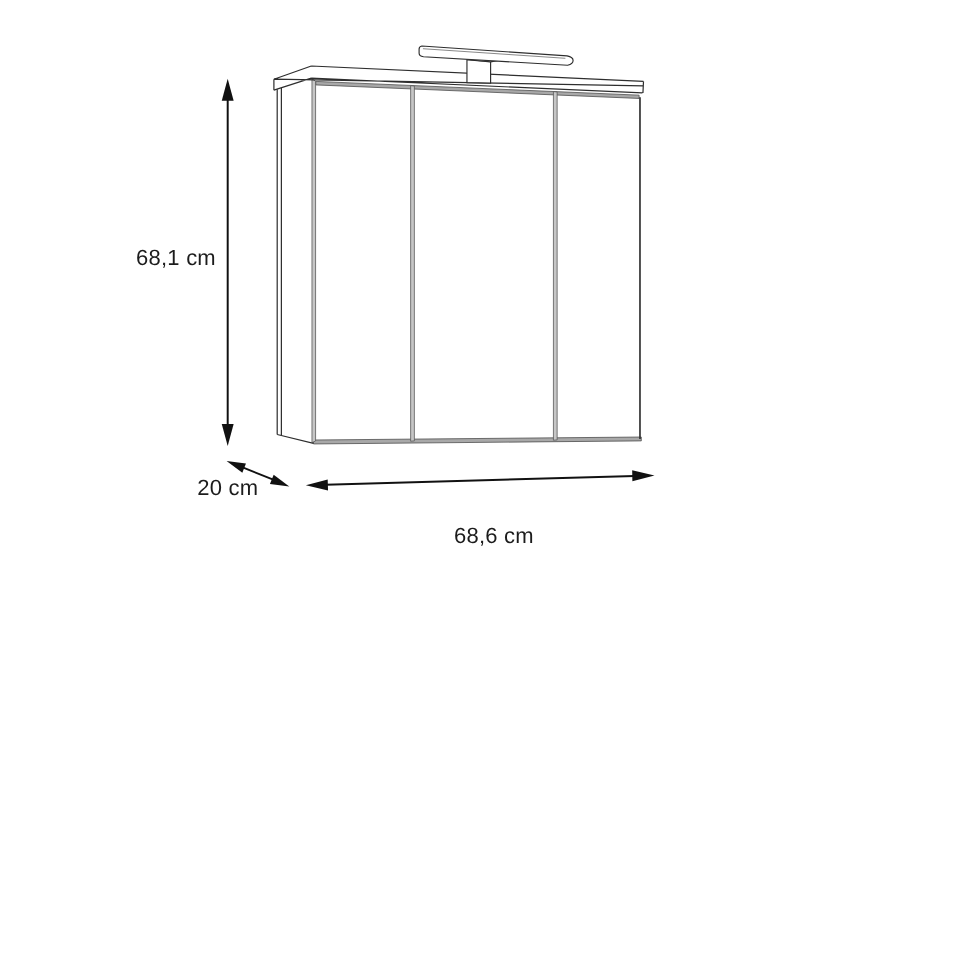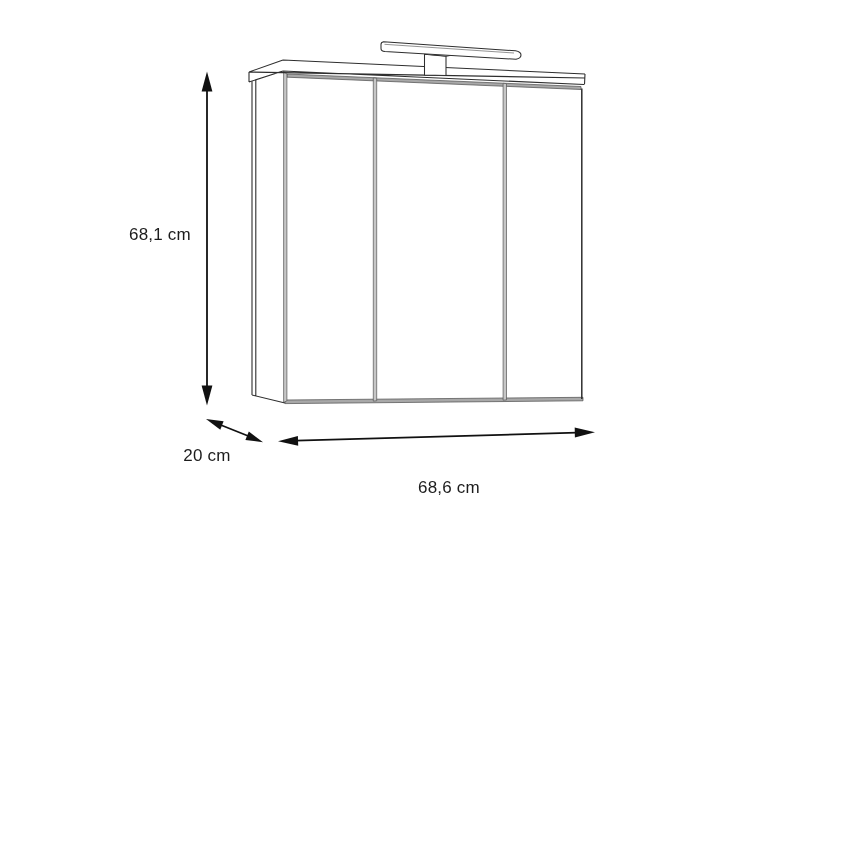--- a/index.html
+++ b/index.html
@@ -1,20 +1,20 @@
 <!DOCTYPE html>
 <html><head>
 <meta charset="utf-8">
 <style>
   html,body{margin:0;padding:0;background:#ffffff;}
   .canvas{position:relative;width:868px;height:868px;background:#ffffff;overflow:hidden;
           font-family:"Liberation Sans",sans-serif;}
   .canvas svg{position:absolute;left:0;top:0;}
   .dim-label{position:absolute;transform:translateX(-50%);white-space:nowrap;
-             font-size:17px;line-height:16px;color:#1c1c1c;letter-spacing:0.2px;}
+             font-size:20px;line-height:16px;color:#1c1c1c;letter-spacing:0.2px;}
   .ln{fill:none;stroke-width:1.1;stroke-linecap:butt;}
   .ln-thick{fill:none;stroke-width:1.5;}
   .face{stroke:none;}
   .strip{stroke:#4a4a4a;stroke-width:0.7;}
   .gap{stroke:#555555;stroke-width:0.7;}
   .lamp-part{stroke-width:1.05;}
   .arrow-shaft{stroke-width:1.8;fill:none;}
 </style>
 </head>
 <body>
@@ -68,15 +68,15 @@
       </g>
       <g>
         <path class="arrow-shaft" d="M296,440.7 L577,432.7" stroke="#111111"></path>
         <polygon points="278,441.2 298.2,445.8 297.9,435.9"></polygon>
         <polygon points="595,432.2 574.9,437.4 574.7,427.5"></polygon>
       </g>
     </g>
   </svg>
 
   <div class="dim-label" style="left:160px;top:227px;">68,1 cm</div>
-  <div class="dim-label" style="left:207px;top:448px;text-align:center;">20 cm</div>
+  <div class="dim-label" style="left:207px;top:436px;text-align:center;">20 cm</div>
   <div class="dim-label" style="left:449px;top:480px;">68,6 cm</div>
 </div>
 
 </body></html>

